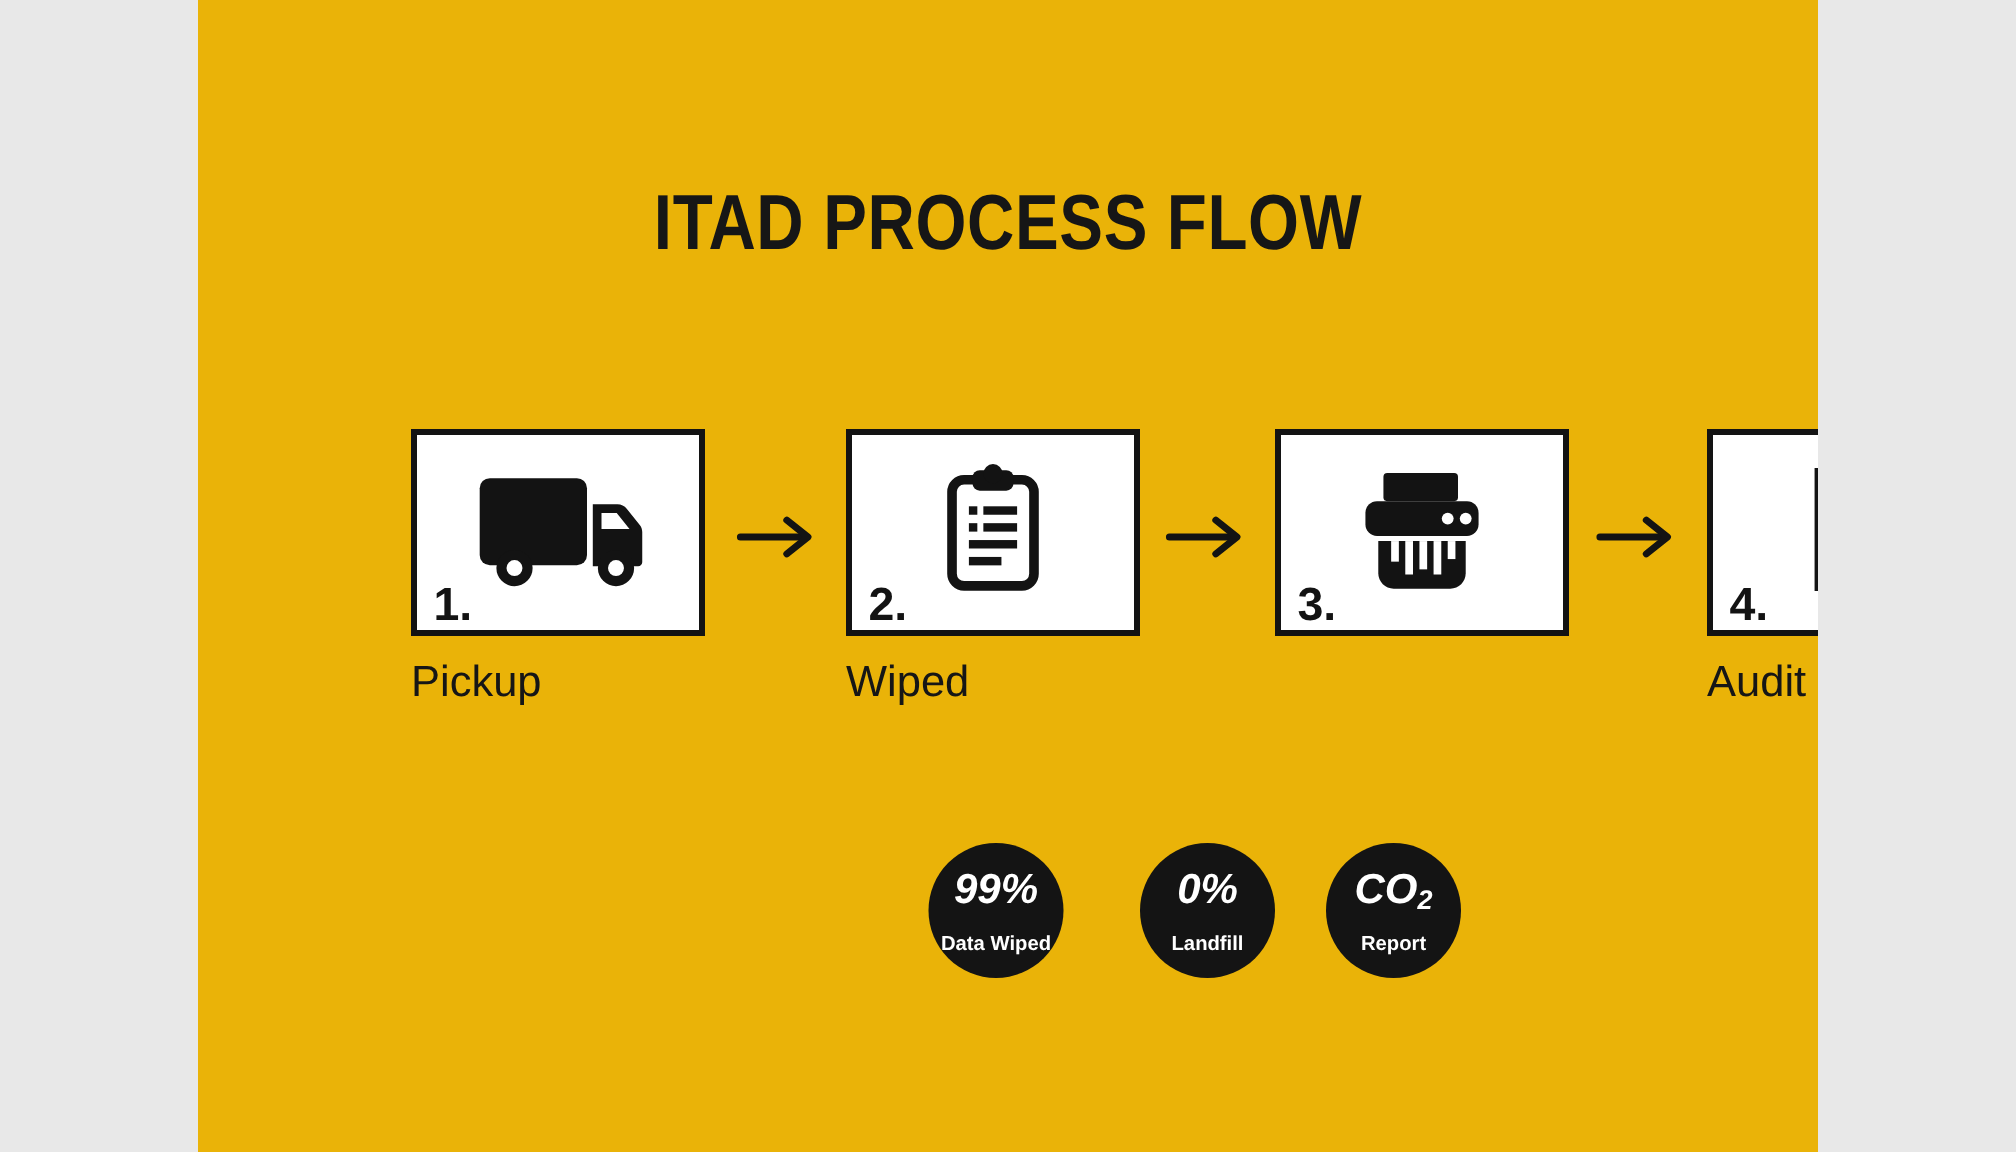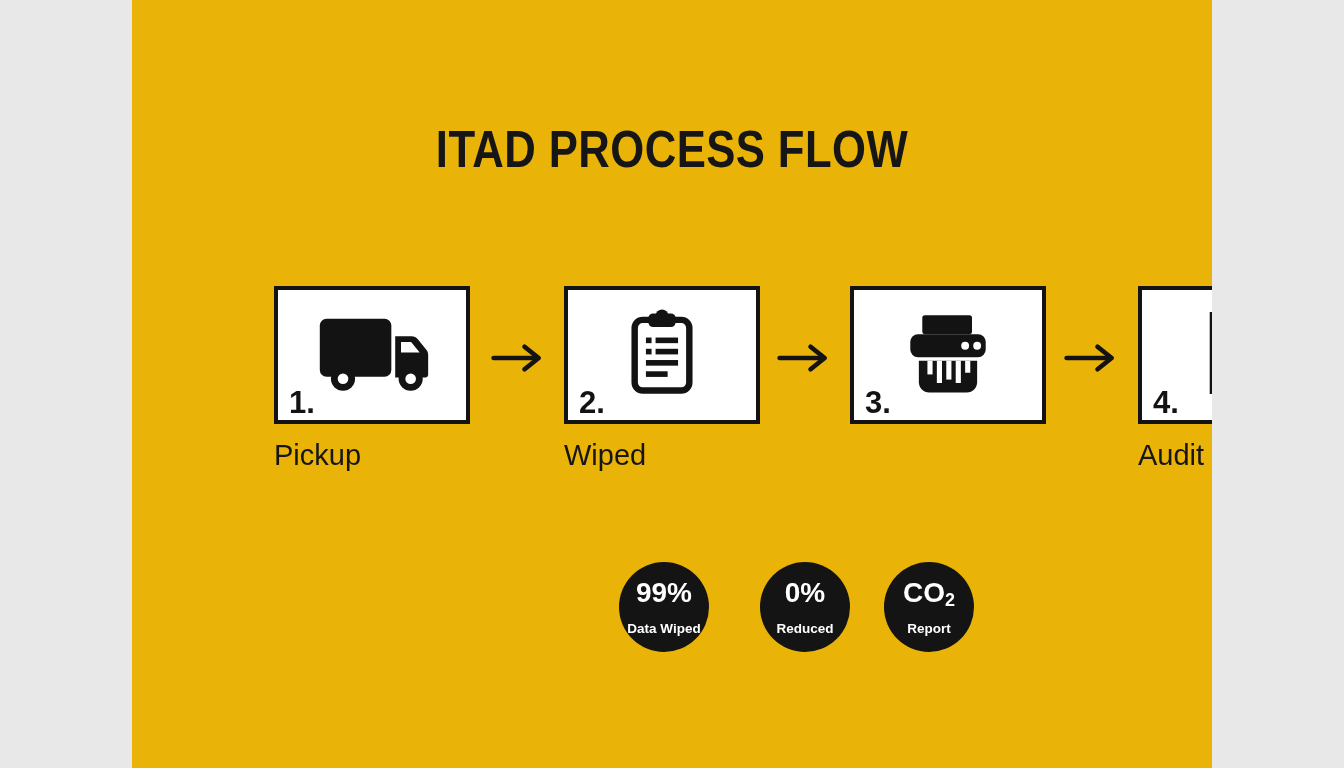--- a/index.html
+++ b/index.html
@@ -93,20 +93,21 @@
     flex-direction: column;
     align-items: center;
     justify-content: center;
     text-align: center;
   }
   .badge-value {
     font-size: 28px;
     font-weight: bold;
     line-height: 1.05;
     white-space: nowrap;
+    font-style: italic;
   }
   .badge-sub {
     font-size: 18px;
     font-weight: bold;
     vertical-align: -4px;
   }
   .badge-label {
     margin-top: 12px;
     font-size: 13.5px;
     font-weight: bold;
@@ -217,20 +218,20 @@
     </div>
     <div class="step-label">Audit</div>
   </div>
 
   <div class="badge" style="left:487px">
     <div class="badge-value"><span>99%</span><span class="badge-sub"></span></div>
     <div class="badge-label">Data Wiped</div>
   </div>
   <div class="badge" style="left:628px">
     <div class="badge-value"><span>0%</span><span class="badge-sub"></span></div>
-    <div class="badge-label">Reduced</div>
+    <div class="badge-label">Landfill</div>
   </div>
   <div class="badge" style="left:752px">
     <div class="badge-value"><span>CO</span><span class="badge-sub">2</span></div>
     <div class="badge-label">Report</div>
   </div>
 
 </div>
 
 </body></html>

